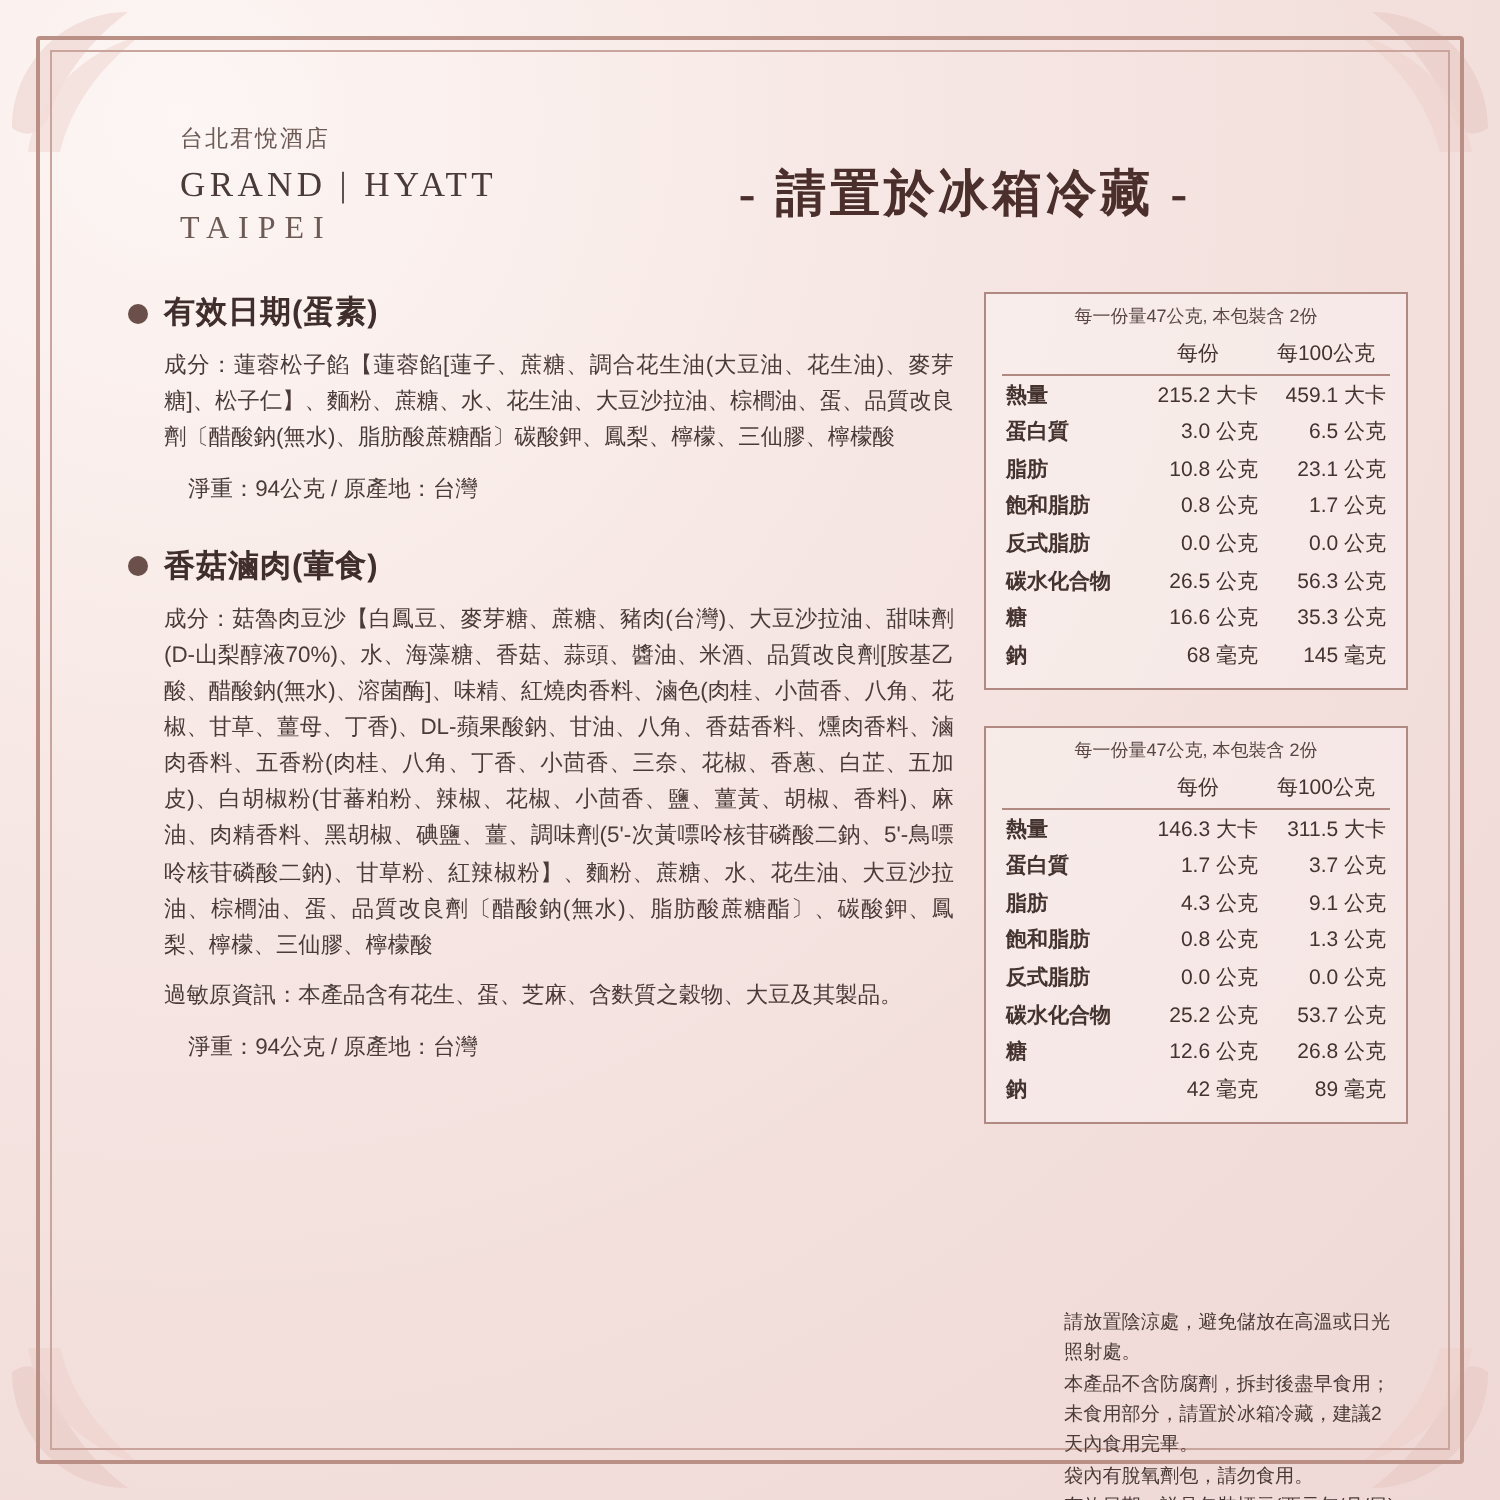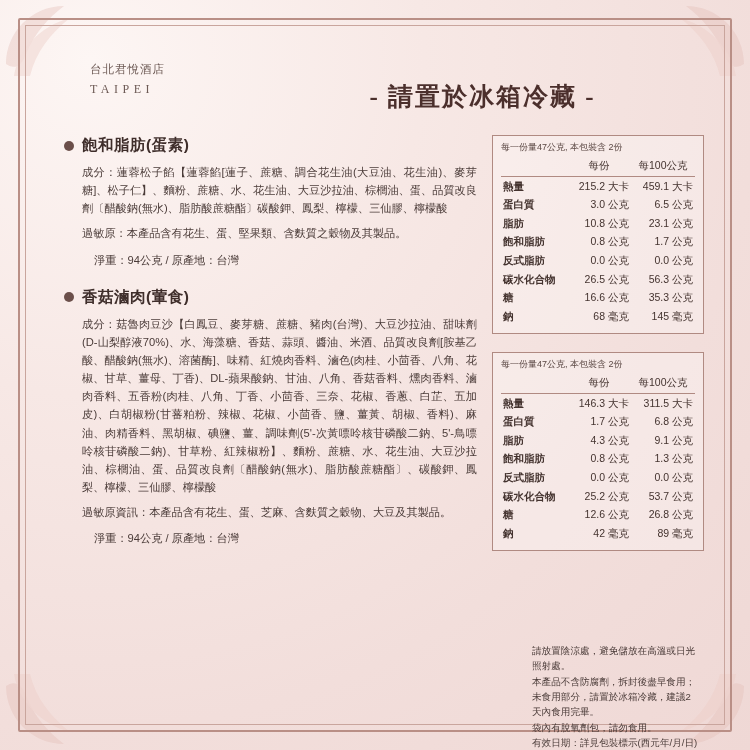--- a/index.html
+++ b/index.html
@@ -71,21 +71,21 @@
   }
   .brand .brand-main {
     font-family: "Liberation Serif", serif;
     font-size: 17.5px;
     letter-spacing: 2.2px;
     color: #4a3b38;
     white-space: nowrap;
   }
   .brand .brand-sub {
     font-family: "Liberation Serif", serif;
-    font-size: 12px;
+    font-size: 16px;
     letter-spacing: 4.5px;
     color: #6d5a55;
     margin-top: 3px;
   }
   .title {
     flex: 1;
     text-align: center;
     font-family: "Liberation Serif", serif;
     font-size: 25px;
     font-weight: bold;
@@ -144,21 +144,21 @@
 
   
   .nutri {
     border: 1px solid #b08a82;
     background: rgba(255,255,255,0.30);
     padding: 5px 8px 7px 8px;
     margin-bottom: 18px;
   }
   .nutri-top {
     font-size: 9px;
-    text-align: left;
+    text-align: center;
     color: #5a4743;
     margin-bottom: 3px;
   }
   table.nt {
     width: 100%;
     border-collapse: collapse;
     font-size: 10.5px;
     color: #44332f;
   }
   table.nt th, table.nt td {
@@ -222,36 +222,36 @@
   </div>
 
   <div class="frame-outer"></div>
   <div class="frame-inner"></div>
 
   <div class="content">
 
     <div class="header">
       <div class="brand">
         <div class="brand-cn">台北君悅酒店</div>
+        <div class="brand-main">GRAND | HYATT</div>
         <div class="brand-sub">TAIPEI</div>
       </div>
       <div class="title">- 請置於冰箱冷藏 -</div>
     </div>
 
     <div class="body">
 
       <div class="col-left">
 
         <div class="product">
           <div class="product-head">
             <span class="bullet"></span>
-            <span class="product-name">飽和脂肪(蛋素)</span>
+            <span class="product-name">有效日期(蛋素)</span>
           </div>
           <p class="para">成分：蓮蓉松子餡【蓮蓉餡[蓮子、蔗糖、調合花生油(大豆油、花生油)、麥芽糖]、松子仁】、麵粉、蔗糖、水、花生油、大豆沙拉油、棕櫚油、蛋、品質改良劑〔醋酸鈉(無水)、脂肪酸蔗糖酯〕碳酸鉀、鳳梨、檸檬、三仙膠、檸檬酸</p>
-          <p class="para">過敏原：本產品含有花生、蛋、堅果類、含麩質之穀物及其製品。</p>
           <p class="para net">淨重：94公克 / 原產地：台灣</p>
         </div>
 
         <div class="product">
           <div class="product-head">
             <span class="bullet"></span>
             <span class="product-name">香菇滷肉(葷食)</span>
           </div>
           <p class="para">成分：菇魯肉豆沙【白鳳豆、麥芽糖、蔗糖、豬肉(台灣)、大豆沙拉油、甜味劑(D-山梨醇液70%)、水、海藻糖、香菇、蒜頭、醬油、米酒、品質改良劑[胺基乙酸、醋酸鈉(無水)、溶菌酶]、味精、紅燒肉香料、滷色(肉桂、小茴香、八角、花椒、甘草、薑母、丁香)、DL-蘋果酸鈉、甘油、八角、香菇香料、燻肉香料、滷肉香料、五香粉(肉桂、八角、丁香、小茴香、三奈、花椒、香蔥、白芷、五加皮)、白胡椒粉(甘蕃粕粉、辣椒、花椒、小茴香、鹽、薑黃、胡椒、香料)、麻油、肉精香料、黑胡椒、碘鹽、薑、調味劑(5'-次黃嘌呤核苷磷酸二鈉、5'-鳥嘌呤核苷磷酸二鈉)、甘草粉、紅辣椒粉】、麵粉、蔗糖、水、花生油、大豆沙拉油、棕櫚油、蛋、品質改良劑〔醋酸鈉(無水)、脂肪酸蔗糖酯〕、碳酸鉀、鳳梨、檸檬、三仙膠、檸檬酸</p>
           <p class="para">過敏原資訊：本產品含有花生、蛋、芝麻、含麩質之穀物、大豆及其製品。</p>
@@ -329,21 +329,21 @@
             </thead>
             <tbody>
               <tr>
                   <td class="lbl">熱量</td>
                   <td class="v">146.3 大卡</td>
                   <td class="v">311.5 大卡</td>
                 </tr>
               <tr>
                   <td class="lbl">蛋白質</td>
                   <td class="v">1.7 公克</td>
-                  <td class="v">6.8 公克</td>
+                  <td class="v">3.7 公克</td>
                 </tr>
               <tr>
                   <td class="lbl">脂肪</td>
                   <td class="v">4.3 公克</td>
                   <td class="v">9.1 公克</td>
                 </tr>
               <tr>
                   <td class="lbl">飽和脂肪</td>
                   <td class="v">0.8 公克</td>
                   <td class="v">1.3 公克</td>

